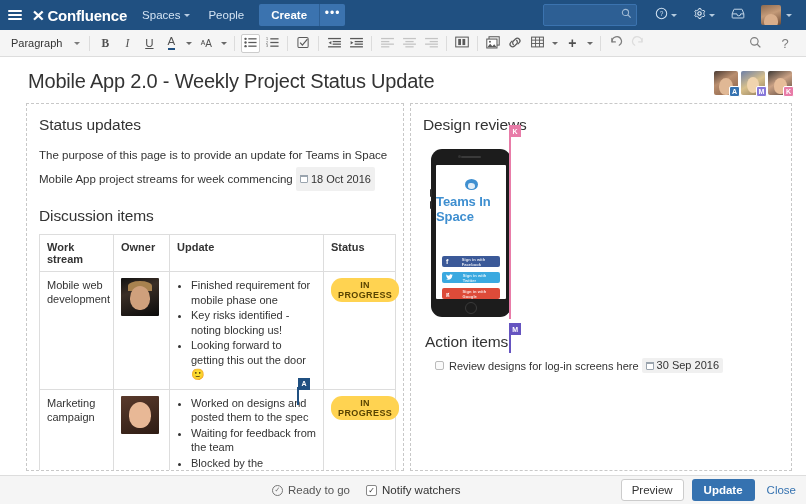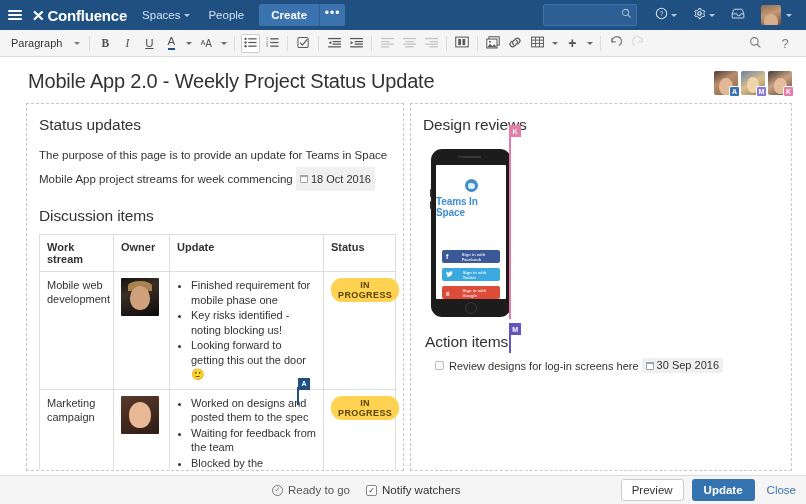--- a/index.html
+++ b/index.html
@@ -205,21 +205,21 @@
   .phone .home {
     position:absolute; bottom:3px; left:50%; transform:translateX(-50%);
     width:12px;height:12px;border-radius:50%; border:1px solid #3a3a3a;
   }
   .phone .btn-l { position:absolute; left:-1.5px; width:2px; background:#2a2a2a; border-radius:2px;}
   .ts-logo {
     width:13px;height:13px;border-radius:50%;
     background:#3f8fd0; margin-bottom:4px; position:relative;
   }
   .ts-logo::after{content:'';position:absolute;left:3px;top:3.5px;width:7px;height:6px;background:#fff;border-radius:40% 60% 50% 50%;opacity:.85;}
-  .ts-name { font-size:10px; color:#3f8fd0; font-weight:bold; letter-spacing:-0.1px; }
+  .ts-name { font-size:13px; color:#3f8fd0; font-weight:bold; letter-spacing:-0.1px; }
   .sbtn {
     width:58px; height:13px; border-radius:2px; margin-top:5px;
     display:flex; align-items:center; padding-left:4px; color:#fff;
     font-size:4.5px; font-weight:bold; position:relative;
   }
   .sbtn .gl { font-size:7px; font-weight:bold; width:10px; }
   .sbtn .lbl { opacity:.85; font-size:4px; letter-spacing:.1px; margin-left:7px;}
   .sb-fb { background:#3b5998; margin-top:32px;}
   .sb-tw { background:#3aa9e0; }
   .sb-gp { background:#dd4b39; }

